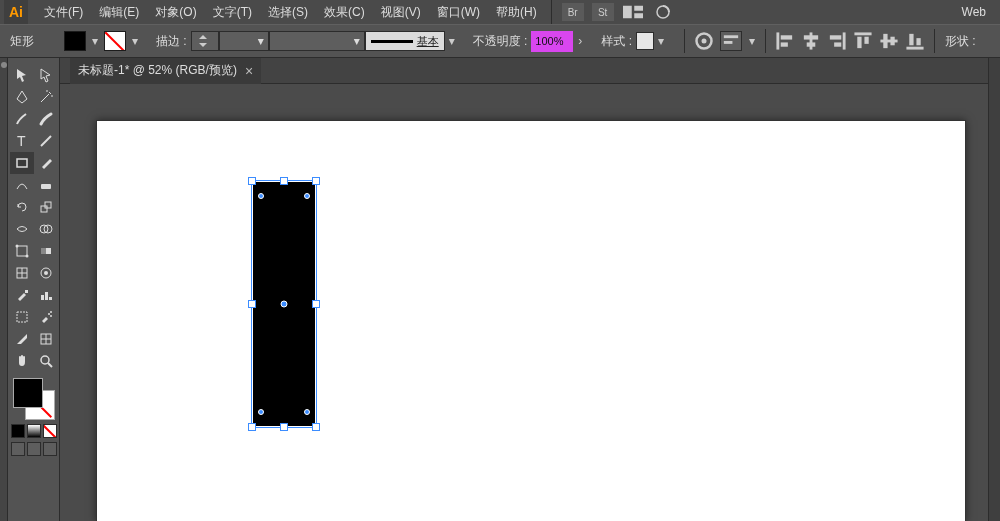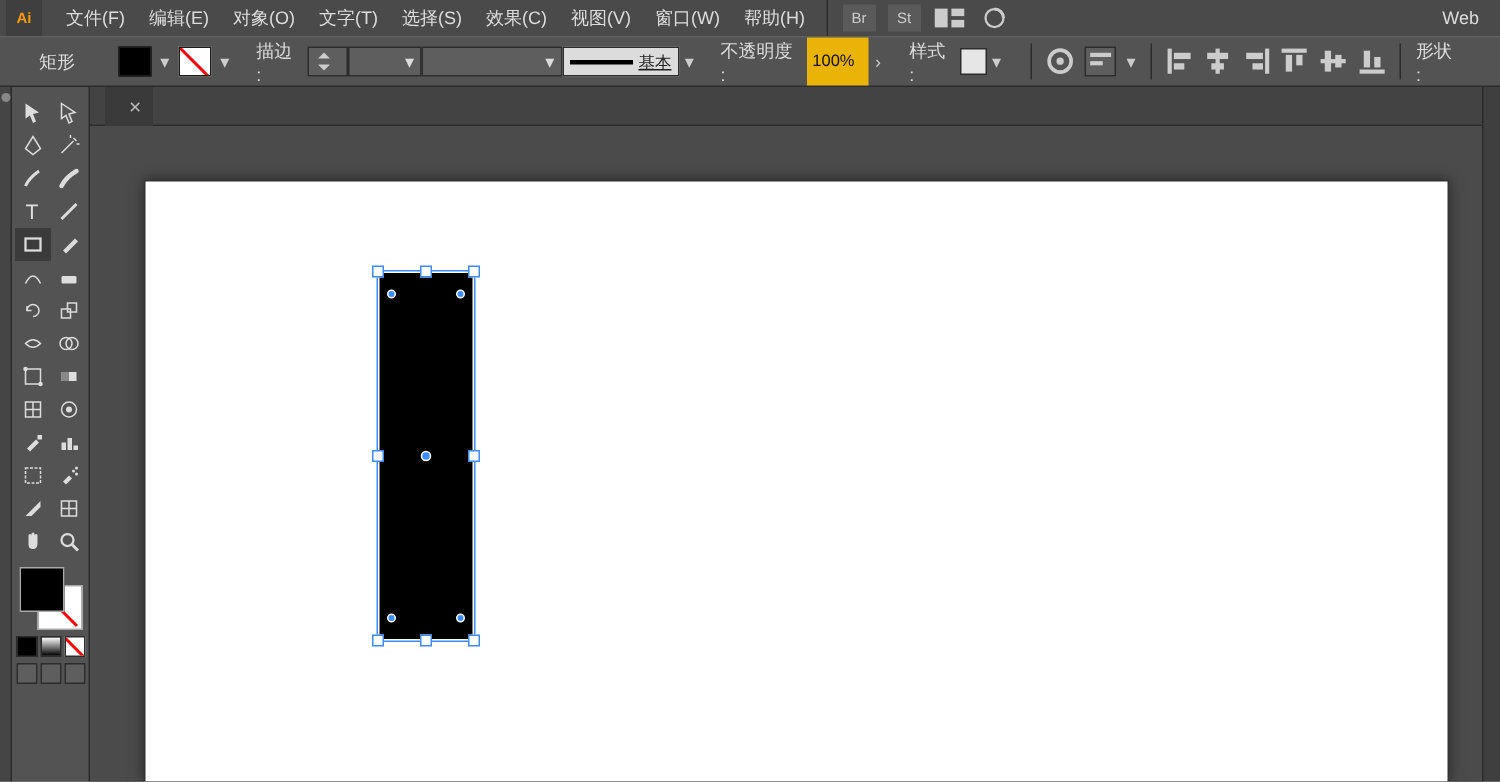--- a/index.html
+++ b/index.html
@@ -1,34 +1,34 @@
 <!DOCTYPE html>
 <html><head>
 <meta charset="utf-8">
 <style>
   * { margin: 0; padding: 0; box-sizing: border-box; }
   html, body { width: 1000px; height: 521px; overflow: hidden; font-family: "Microsoft YaHei", sans-serif; background: #4b4b4b; color: #ddd; font-size: 12px; }
   .menubar { display: flex; align-items: center; height: 24px; background: #4a4a4a; padding: 0 4px; }
-  .menubar .logo { display: flex; align-items: center; justify-content: center; width: 24px; height: 24px; background: #3f3f3f; color: #ff9a00; font-weight: bold; font-size: 10px; margin-right: 8px; }
+  .menubar .logo { display: flex; align-items: center; justify-content: center; width: 24px; height: 24px; background: #3f3f3f; color: #ff9a00; font-weight: bold; font-size: 14px; margin-right: 8px; }
   .menubar .menu-item { padding: 0 8px; height: 24px; display: flex; align-items: center; cursor: default; }
   .menubar .spacer { flex: 1; }
   .menubar .mb-icon { width: 22px; height: 18px; margin: 0 4px; display: flex; align-items: center; justify-content: center; background: #5a5a5a; font-size: 10px; color: #ccc; }
   .menubar .mb-icon.nobg { background: transparent; }
   .menubar .web { padding: 0 10px; }
-  .control-bar { display: flex; align-items: center; height: 34px; background: #535353; border-top: 1px solid #606060; border-bottom: 1px solid #2c2c2c; padding: 0 22px; }
+  .control-bar { display: flex; align-items: center; height: 34px; background: #535353; border-top: 1px solid #606060; border-bottom: 1px solid #2c2c2c; padding: 0 6px; }
   .control-bar .group { display: flex; align-items: center; margin-right: 10px; }
   .control-bar .label { padding: 0 4px; font-size: 12px; color: #ddd; }
   .swatch { width: 22px; height: 20px; border: 1px solid #1c1c1c; margin: 0 2px; }
   .chev { width: 14px; height: 20px; display: flex; align-items: center; justify-content: center; color: #ccc; }
   .dd { width: 50px; height: 20px; background: #5e5e5e; border: 1px solid #2c2c2c; display: flex; align-items: center; justify-content: flex-end; padding-right: 4px; }
   .dd.wide { width: 96px; }
   .stroke-preview { width: 80px; height: 20px; background: #dcdcdc; border: 1px solid #2c2c2c; display: flex; align-items: center; justify-content: center; padding: 0 4px; }
   .stroke-preview .line { height: 3px; width: 42px; background: #000; }
   .stroke-preview .txt { font-size: 11px; color: #222; margin-left: 4px; text-decoration: underline; }
-  .opacity-field { width: 42px; height: 32px; background: #eab308; color: #111; display: flex; align-items: center; padding: 0 4px; font-size: 11px; }
+  .opacity-field { width: 42px; height: 21px; background: #d946ef; color: #111; display: flex; align-items: center; padding: 0 4px; font-size: 11px; }
   .sep { width: 1px; height: 24px; background: #2c2c2c; margin: 0 6px; }
   .cb-icon { width: 20px; height: 20px; display: flex; align-items: center; justify-content: center; margin: 0 3px; color: #ccc; }
   .cb-icon.box { width: 22px; border: 1px solid #2c2c2c; background: #5e5e5e; }
   .style-sw { width: 18px; height: 18px; background: #e6e6e6; border: 1px solid #2c2c2c; }
   .workspace { display: flex; height: calc(521px - 24px - 34px); }
   .left-strip { width: 8px; background: #454545; border-right: 1px solid #2c2c2c; display: flex; flex-direction: column; }
   .left-strip .dot { width: 6px; height: 6px; margin: 4px auto; background: #888; border-radius: 50%; }
   .toolbox { width: 52px; background: #535353; border-right: 1px solid #2c2c2c; display: flex; flex-direction: column; align-items: center; padding-top: 6px; }
   .tool-row { display: flex; }
   .tool { width: 24px; height: 22px; display: flex; align-items: center; justify-content: center; cursor: pointer; color: #ddd; }
@@ -399,20 +399,21 @@
     <div class="mini-sw-row">
       <div class="mini-sw" style="background:#5e5e5e"></div>
       <div class="mini-sw" style="background:#5e5e5e"></div>
       <div class="mini-sw" style="background:#5e5e5e"></div>
     </div>
   </div>
 
   <div class="canvas-area">
     <div class="tab-bar">
       <div class="tab">
+        <span>未标题-1* @ 52% (RGB/预览)</span>
         <span class="close">×</span>
       </div>
     </div>
     <div class="canvas-viewport">
       <div class="artboard">
         <div class="shape"></div>
 
         <div class="sel-box">
           <div class="handle" style="left:0;top:0"></div>
           <div class="handle" style="left:50%;top:0"></div>

